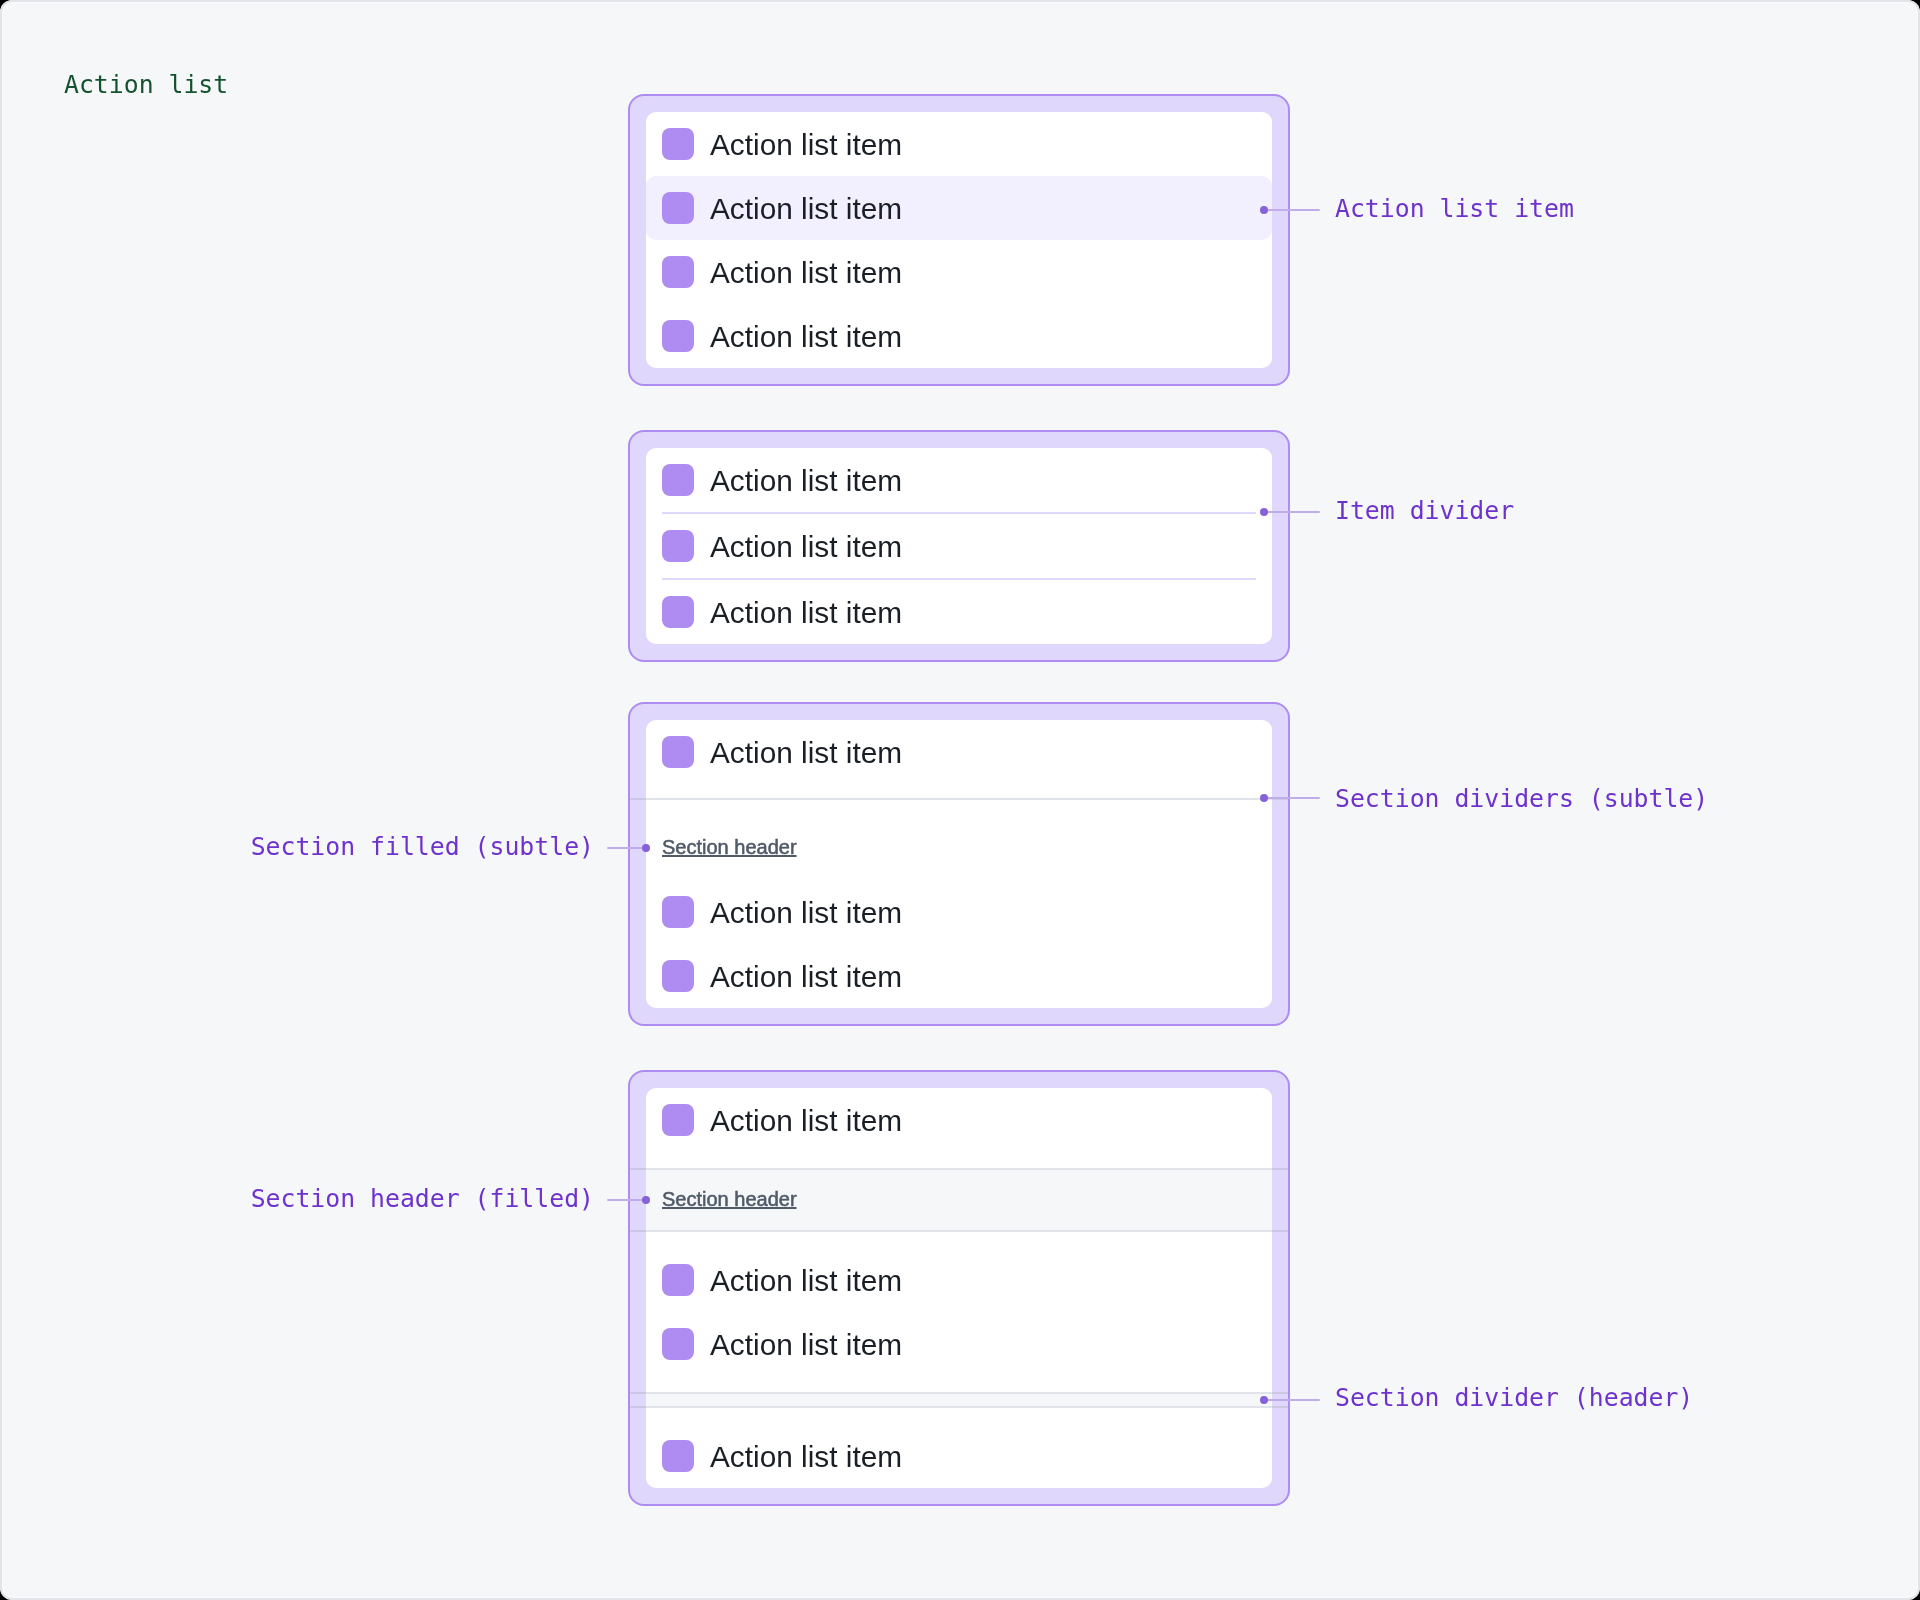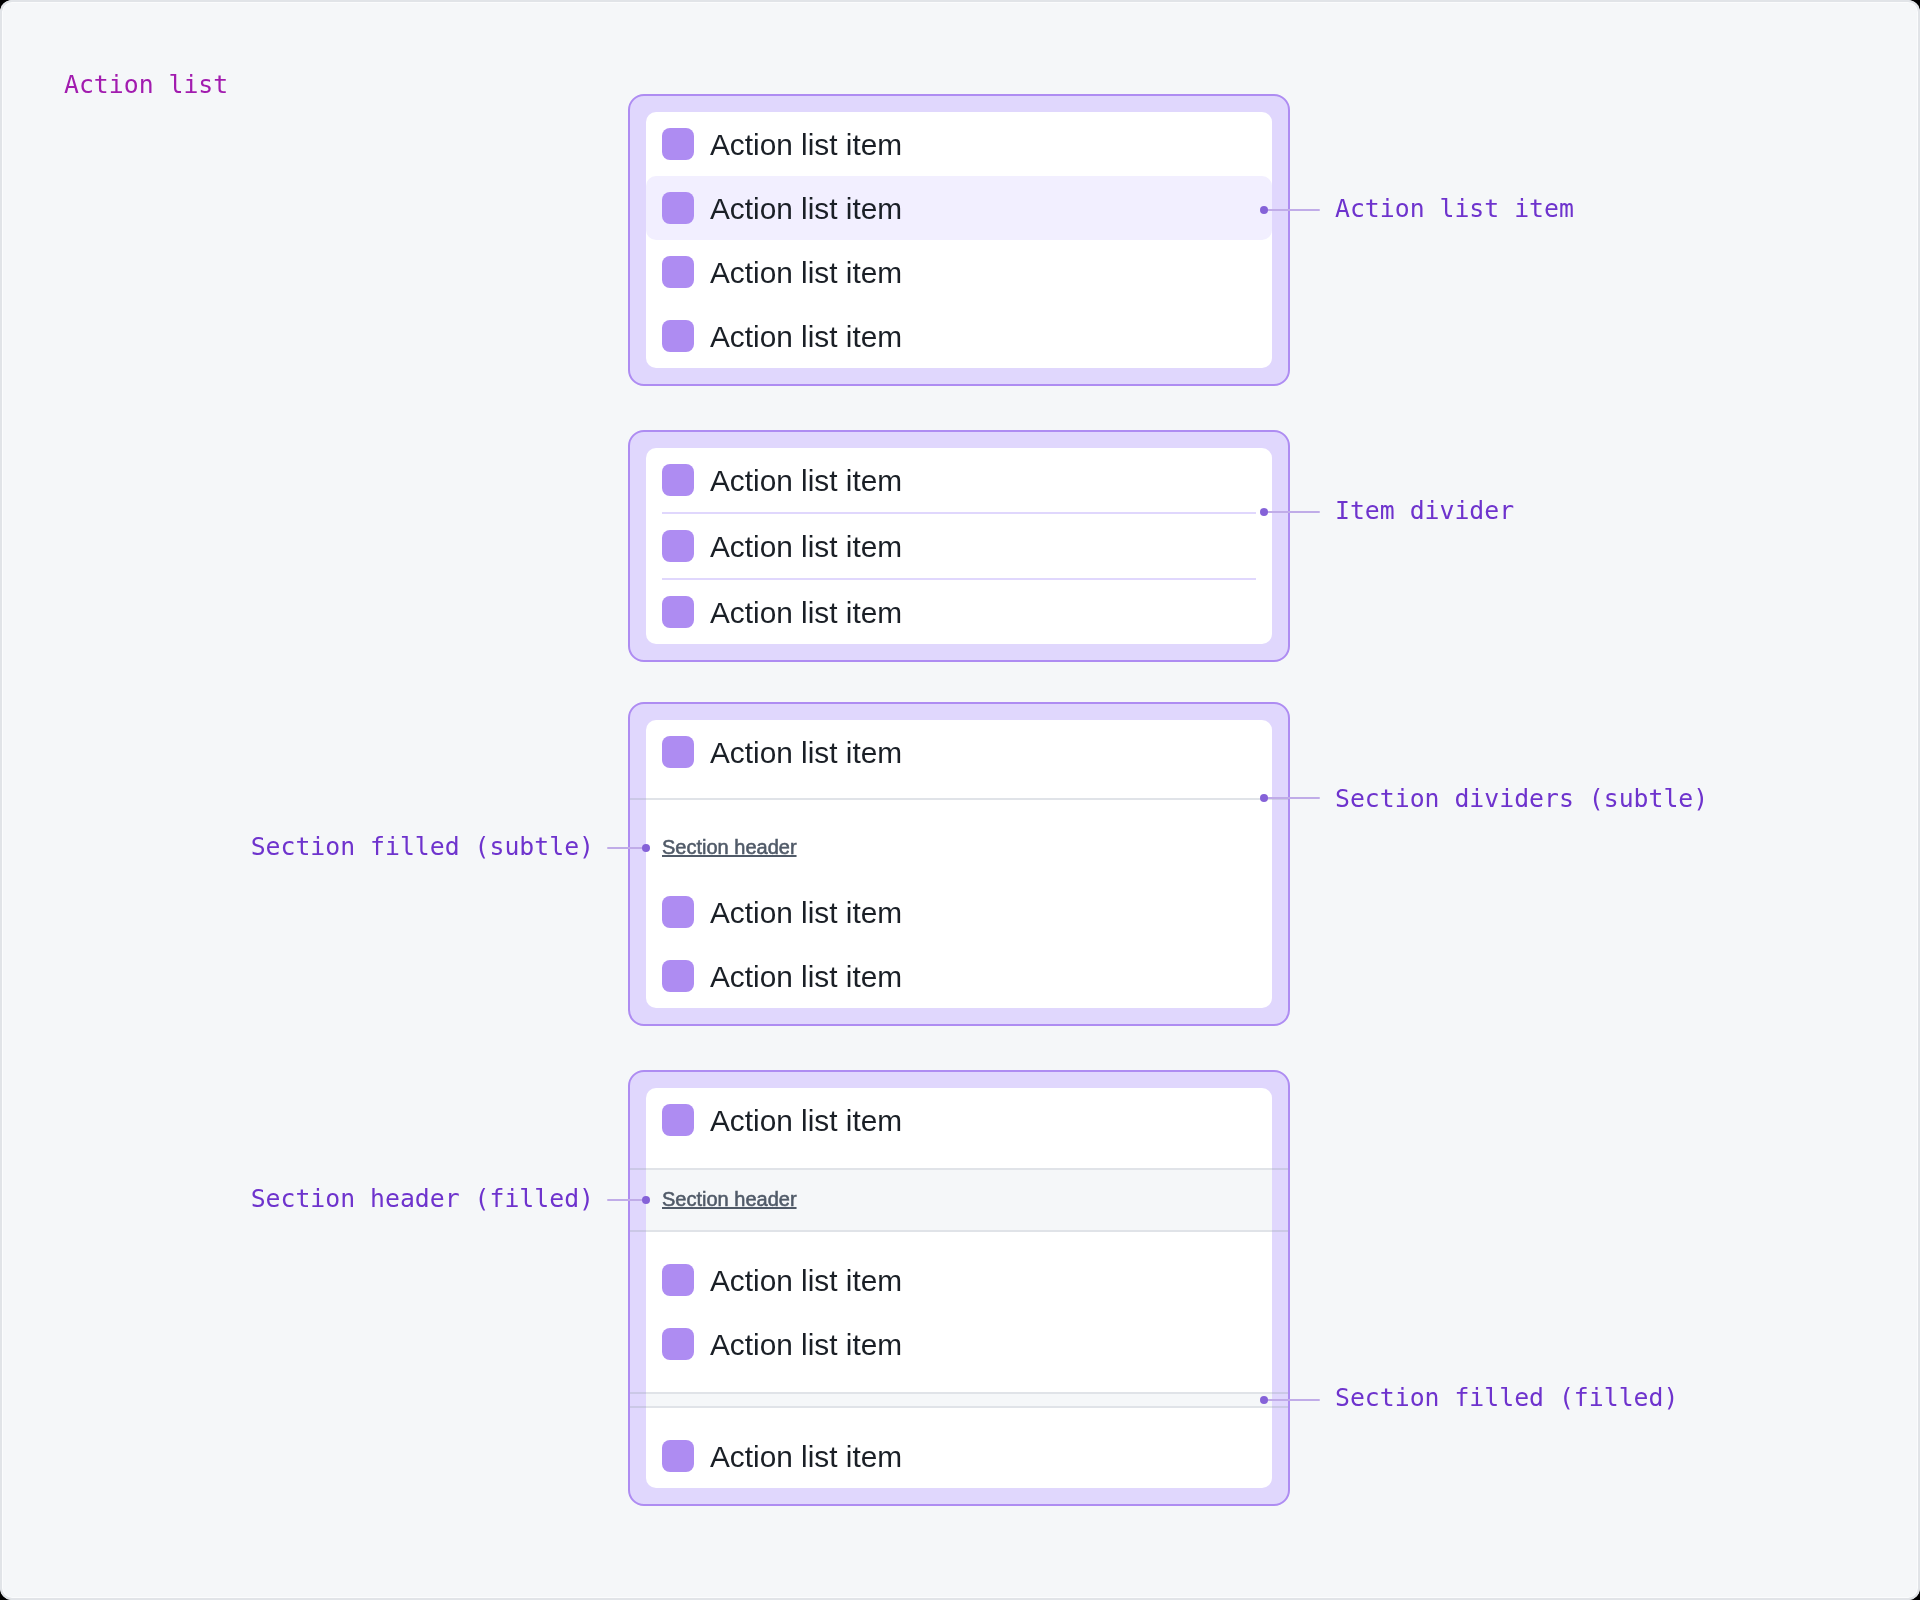--- a/index.html
+++ b/index.html
@@ -15,21 +15,21 @@
     position:relative;
   }
   .spec-canvas{position:absolute;inset:0;will-change:transform;}
   .page-frame{position:absolute;inset:0;border-radius:12px;
     border:2px solid #e1e4e8;box-shadow:inset 0 0 0 1px #fbfcfd;pointer-events:none;}
 
   
   .spec-title{
     position:absolute;left:64px;top:70px;
     font-family:"DejaVu Sans Mono", monospace;
-    font-size:24.8px;line-height:30px;color:#a21caf;white-space:nowrap;
+    font-size:24.8px;line-height:30px;color:#14532d;white-space:nowrap;
   }
 
   
   .card{
     position:absolute;left:628px;width:662px;
     background:#e0d7fd;border:2px solid #ae8cf2;border-radius:16px;
     padding:16px;
   }
   .list{background:#ffffff;border-radius:10px;position:relative;}
   .row{height:64px;display:flex;align-items:center;padding:0 16px;position:relative;}
@@ -174,21 +174,21 @@
   <div class="ann-dot" style="left:1260px;top:508px;"></div>
   <div class="ann-line" style="left:1264px;top:511px;width:56px;"></div>
   <div class="ann-label" style="left:1335px;top:496px;">Item divider</div>
 
   <div class="ann-dot" style="left:1260px;top:794px;"></div>
   <div class="ann-line" style="left:1264px;top:797px;width:56px;"></div>
   <div class="ann-label" style="left:1335px;top:784px;">Section dividers (subtle)</div>
 
   <div class="ann-dot" style="left:1260px;top:1396px;"></div>
   <div class="ann-line" style="left:1264px;top:1399px;width:56px;"></div>
-  <div class="ann-label" style="left:1335px;top:1383px;">Section filled (filled)</div>
+  <div class="ann-label" style="left:1335px;top:1383px;">Section divider (header)</div>
 
   <div class="ann-dot" style="left:642px;top:844px;"></div>
   <div class="ann-line" style="left:607px;top:847px;width:39px;"></div>
   <div class="ann-label to-left" style="left:194px;top:832px;">Section filled (subtle)</div>
 
   <div class="ann-dot" style="left:642px;top:1196px;"></div>
   <div class="ann-line" style="left:607px;top:1199px;width:39px;"></div>
   <div class="ann-label to-left" style="left:194px;top:1184px;">Section header (filled)</div>
 
 </div>

